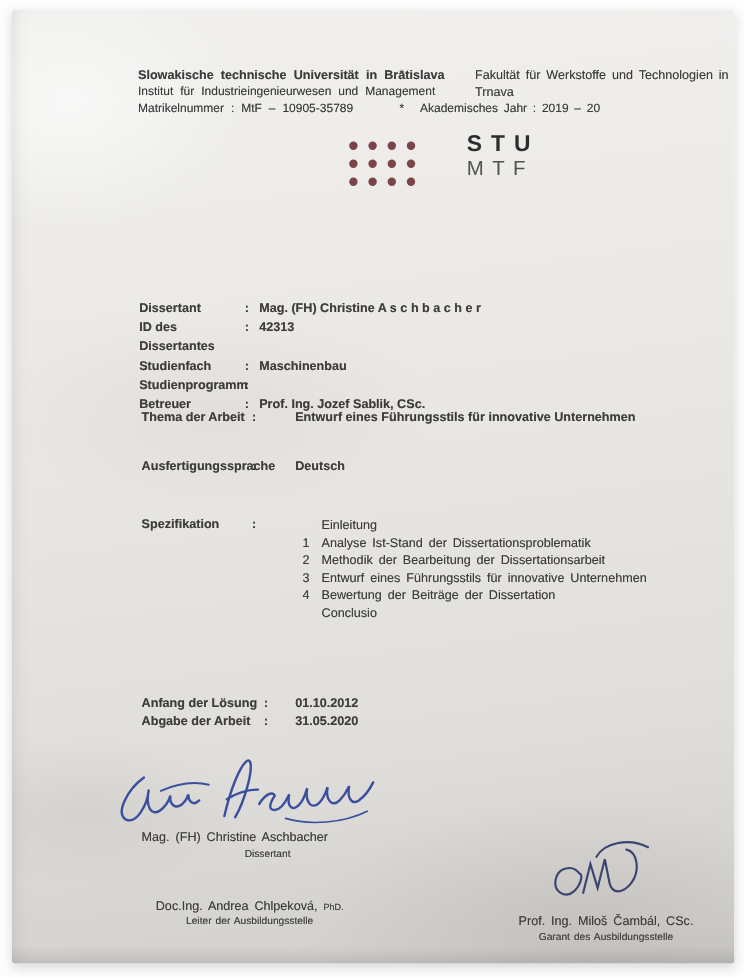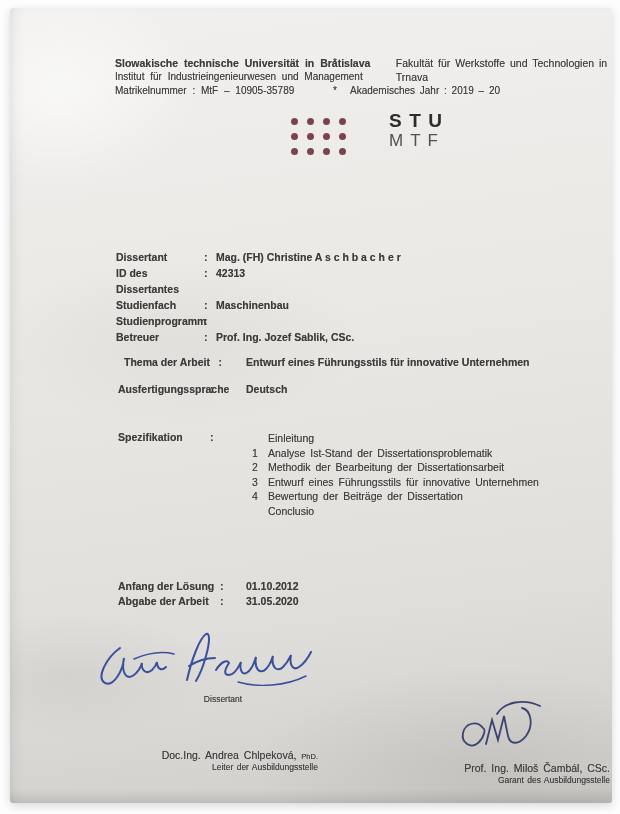--- a/index.html
+++ b/index.html
@@ -62,21 +62,21 @@
   .title { position:absolute; left:155px; top:178px; font-size:17.5px; font-weight:700;
     letter-spacing:0.4px; word-spacing:7px; color:#343434; }
 
   
   .kv { display:grid; grid-template-columns:88px 12px auto; font-size:10.5px; }
   .info { position:absolute; left:106px; top:241px; line-height:16px; font-weight:700; }
   .info .kv { grid-template-columns:88px 12px auto; }
   .block-row { position:absolute; left:108px; display:grid;
     grid-template-columns:92px 12px auto; font-size:10.5px; font-weight:700; }
   .block-row .val { padding-left:24px; }
-  .thema { top:348px;text-align:right; }
+  .thema { top:334px; }
   .sprache { top:375px; }
 
   
   .spez { position:absolute; left:108px; top:423px; display:grid;
     grid-template-columns:92px 12px auto; font-size:10.5px; }
   .spez .lab { font-weight:700; }
   .spez-items { padding-left:30px; line-height:14.6px; }
   .spez-item { display:grid; grid-template-columns:16px auto; word-spacing:2px; }
 
   
@@ -84,21 +84,21 @@
     font-size:10.5px; font-weight:700; }
   .dates .kv { grid-template-columns:102px 14px auto; }
   .dates .val { padding-left:12px; }
 
   
   .sig-left { position:absolute; left:80px; top:620px; }
   .sig-right { position:absolute; left:442px; top:688px; }
   .sig-caption { position:absolute; left:108px; top:684px; width:210px; }
   .sig-caption .name { font-size:10.5px; word-spacing:2px; }
   .sig-caption .role { font-size:8.5px; text-align:center; margin-top:2px; }
-  .official { position:absolute; text-align:right; }
+  .official { position:absolute; text-align:center; }
   .off-left { left:88px; top:741px; width:220px; }
   .off-right { left:390px; top:754px; width:210px; }
   .official .name { font-size:10.5px; word-spacing:2px; }
   .official .suffix { font-size:7.5px; }
   .official .role { font-size:8.5px; margin-top:1px; word-spacing:1px; }
 </style>
 </head>
 <body>
 
 <div class="paper">
@@ -222,20 +222,21 @@
   </div>
 
   <svg class="sig-left" width="232" height="70" viewBox="0 0 232 70" fill="none" stroke="#3a4f9e" stroke-width="2" stroke-linecap="round">
     <path d="M30 20 C16 30 6 50 15 55 C24 59 33 42 34 30 C31 44 36 53 44 47 C50 42 52 35 52 35 C51 42 56 47 62 42 C66 38 67 34 67 34 C67 40 71 44 76 39"></path>
     <path d="M44 31 C58 25 72 23 84 26" stroke-width="1.6"></path>
     <path d="M97 52 C102 30 110 10 116 6 C120 4 120 14 116 28 C113 39 109 48 106 53 M99 38 C107 33 116 30 125 30"></path>
     <path d="M126 42 C131 34 137 31 139 35 C135 41 133 47 139 47 C145 47 149 38 151 34 C149 43 153 49 159 43 C164 38 165 31 166 29 C164 41 170 47 176 41 C181 36 182 30 183 28 C181 39 187 45 193 39 C198 34 200 29 201 27 C199 37 203 43 209 39 C215 35 219 28 221 24"></path>
     <path d="M148 54 C168 60 196 58 216 48" stroke-width="1.4"></path>
   </svg>
   <div class="sig-caption txt">
+    <div class="name">Mag. (FH) Christine  Aschbacher</div>
     <div class="role">Dissertant</div>
   </div>
 
   <svg class="sig-right" width="92" height="58" viewBox="0 0 92 58" fill="none" stroke="#3b4470" stroke-width="1.8" stroke-linecap="round">
     <path d="M88 10 C72 2 52 6 45 18"></path>
     <path d="M31 32 C25 24 13 27 11 37 C9 47 19 53 26 47 C32 42 34 33 31 32"></path>
     <path d="M34 48 L40 24 L46 44 L52 20 L56 40 C58 49 67 49 74 40 C82 29 79 14 70 12"></path>
   </svg>
 
   <div class="official off-left txt">

